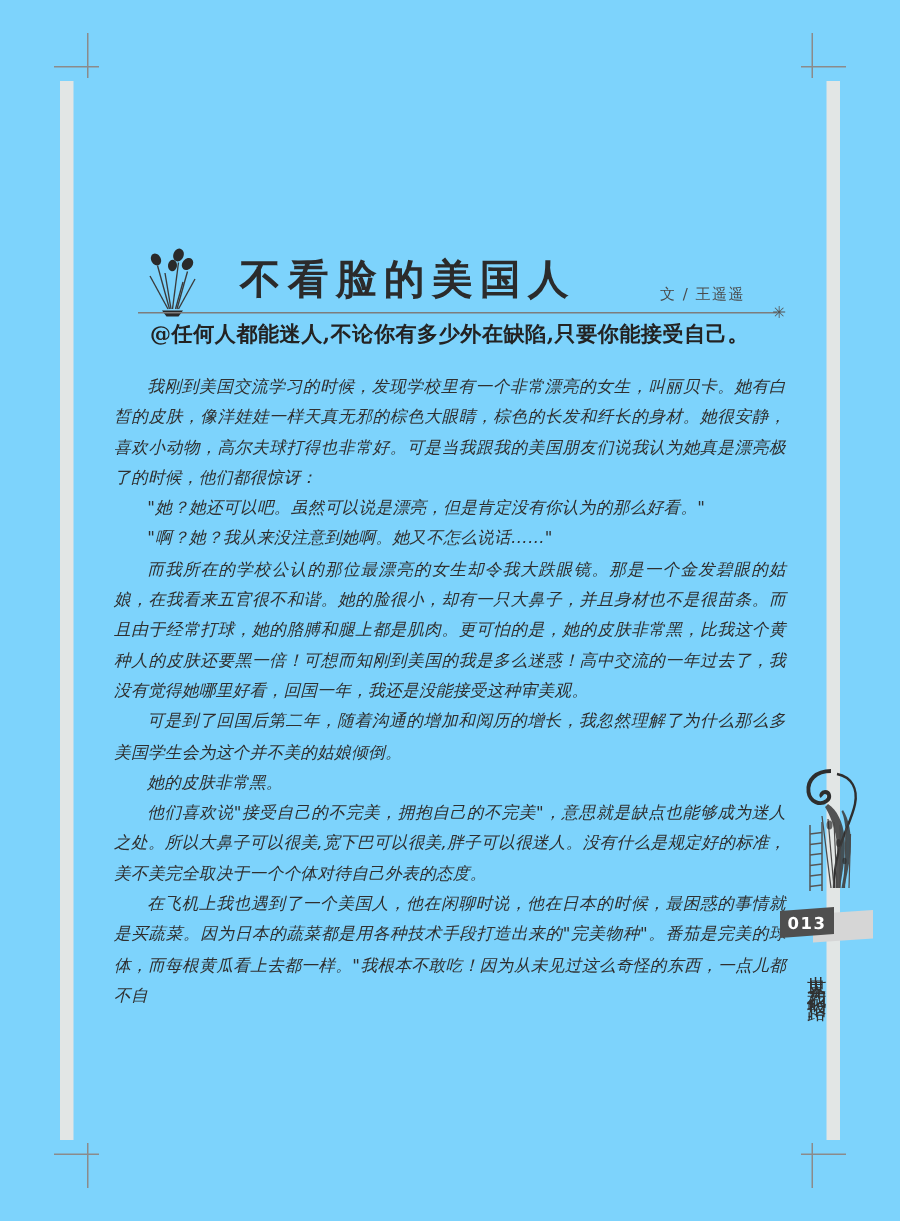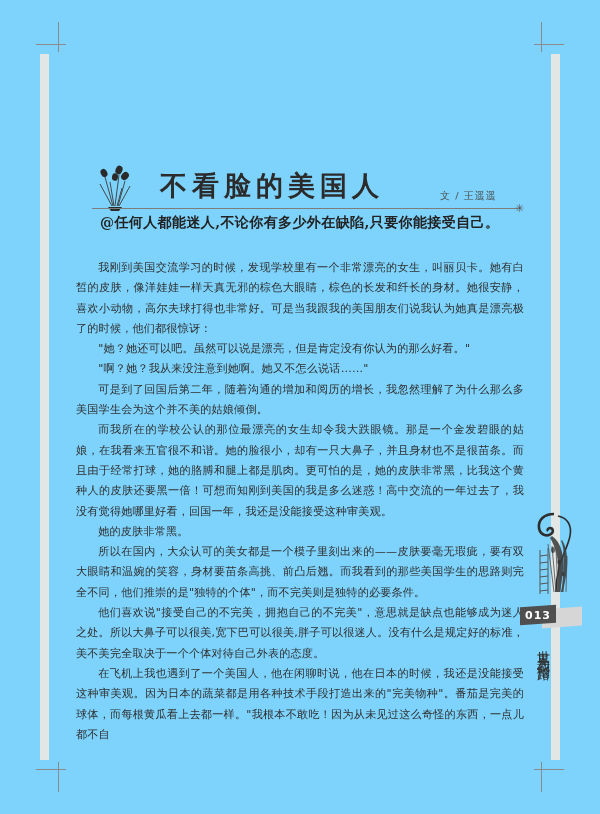--- a/index.html
+++ b/index.html
@@ -124,22 +124,23 @@
     font-family: "DejaVu Serif", serif;
     font-size: 14px;
     font-weight: 700;
     letter-spacing: 0.4px;
     color: #232323;
     white-space: nowrap;
   }
 
   
   .body-text {
-    margin-top: 20px;
+    margin-top: 10px;
     width: 100%;
+    font-style: italic;
   }
   .para {
     font-family: "DejaVu Sans", sans-serif;
     font-size: 11.1px;
     line-height: 20.3px;
     color: #2f2f2f;
     text-align: justify;
     text-justify: inter-character;
     text-indent: 2em;
     margin: 0;
@@ -261,26 +262,25 @@
       <div class="byline">文 / 王遥遥</div>
       <div class="rule"></div>
       <div class="rule-star">✳</div>
       <div class="subtitle">@任何人都能迷人,不论你有多少外在缺陷,只要你能接受自己。</div>
     </div>
 
     <div class="body-text">
       <p class="para">我刚到美国交流学习的时候，发现学校里有一个非常漂亮的女生，叫丽贝卡。她有白皙的皮肤，像洋娃娃一样天真无邪的棕色大眼睛，棕色的长发和纤长的身材。她很安静，喜欢小动物，高尔夫球打得也非常好。可是当我跟我的美国朋友们说我认为她真是漂亮极了的时候，他们都很惊讶：</p>
       <p class="para">"她？她还可以吧。虽然可以说是漂亮，但是肯定没有你认为的那么好看。"</p>
       <p class="para">"啊？她？我从来没注意到她啊。她又不怎么说话……"</p>
+      <p class="para">而我所在的学校公认的那位最漂亮的女生却令我大跌眼镜。那是一个金发碧眼的姑娘，在我看来五官很不和谐。她的脸很小，却有一只大鼻子，并且身材也不是很苗条。而且由于经常打球，她的胳膊和腿上都是肌肉。更可怕的是，她的皮肤非常黑，比我这个黄种人的皮肤还要黑一倍！可想而知刚到美国的我是多么迷惑！高中交流的一年过去了，我没有觉得她哪里好看，回国一年，我还是没能接受这种审美观。</p>
       <p class="para">可是到了回国后第二年，随着沟通的增加和阅历的增长，我忽然理解了为什么那么多美国学生会为这个并不美的姑娘倾倒。</p>
-      <p class="para">而我所在的学校公认的那位最漂亮的女生却令我大跌眼镜。那是一个金发碧眼的姑娘，在我看来五官很不和谐。她的脸很小，却有一只大鼻子，并且身材也不是很苗条。而且由于经常打球，她的胳膊和腿上都是肌肉。更可怕的是，她的皮肤非常黑，比我这个黄种人的皮肤还要黑一倍！可想而知刚到美国的我是多么迷惑！高中交流的一年过去了，我没有觉得她哪里好看，回国一年，我还是没能接受这种审美观。</p>
       <p class="para">她的皮肤非常黑。</p>
-      <p class="para">所以在国内，大众认可的美女都是一个模子里刻出来的——皮肤要毫无瑕疵，要有双大眼睛和温婉的笑容，身材要苗条高挑、前凸后翘。而我看到的那些美国学生的思路则完全不同，他们推崇的是"独特的个体"，而不完美则是独特的必要条件。</p>
       <p class="para">他们喜欢说"接受自己的不完美，拥抱自己的不完美"，意思就是缺点也能够成为迷人之处。所以大鼻子可以很美,宽下巴可以很美,胖子可以很迷人。没有什么是规定好的标准，美不美完全取决于一个个体对待自己外表的态度。</p>
-      <p class="para">在飞机上我也遇到了一个美国人，他在闲聊时说，他在日本的时候，我还是没能接受这种审美观。因为日本的蔬菜都是用各种技术手段打造出来的"完美物种"。番茄是完美的球体，而每根黄瓜看上去都一样。"我根本不敢吃！因为从未见过这么奇怪的东西，一点儿都不自</p>
+      <p class="para">在飞机上我也遇到了一个美国人，他在闲聊时说，他在日本的时候，最困惑的事情就是买蔬菜。因为日本的蔬菜都是用各种技术手段打造出来的"完美物种"。番茄是完美的球体，而每根黄瓜看上去都一样。"我根本不敢吃！因为从未见过这么奇怪的东西，一点儿都不自</p>
     </div>
   </div>
 
   <div class="sidebar">
 
     <svg class="sidebar-art" viewBox="0 0 52 96">
       <path d="M26 4 C16 4 10 10 11 18 C12 25 19 27 23 24 C26 22 25 18 22 18 C20 18 19 20 20 21" fill="none" stroke="#2e2e2e" stroke-width="2.6"></path>
       <path d="M30 6 C40 8 44 16 42 26 C40 36 34 46 31 58 C29 66 28 74 28 82" fill="none" stroke="#2e2e2e" stroke-width="1.6"></path>
       <g fill="#3a3a3a" opacity="0.85">
         <path d="M24 26 C30 30 34 38 35 48 C36 58 34 70 32 82 L29 82 C30 68 31 56 29 46 C27 37 24 31 22 28 Z"></path>

